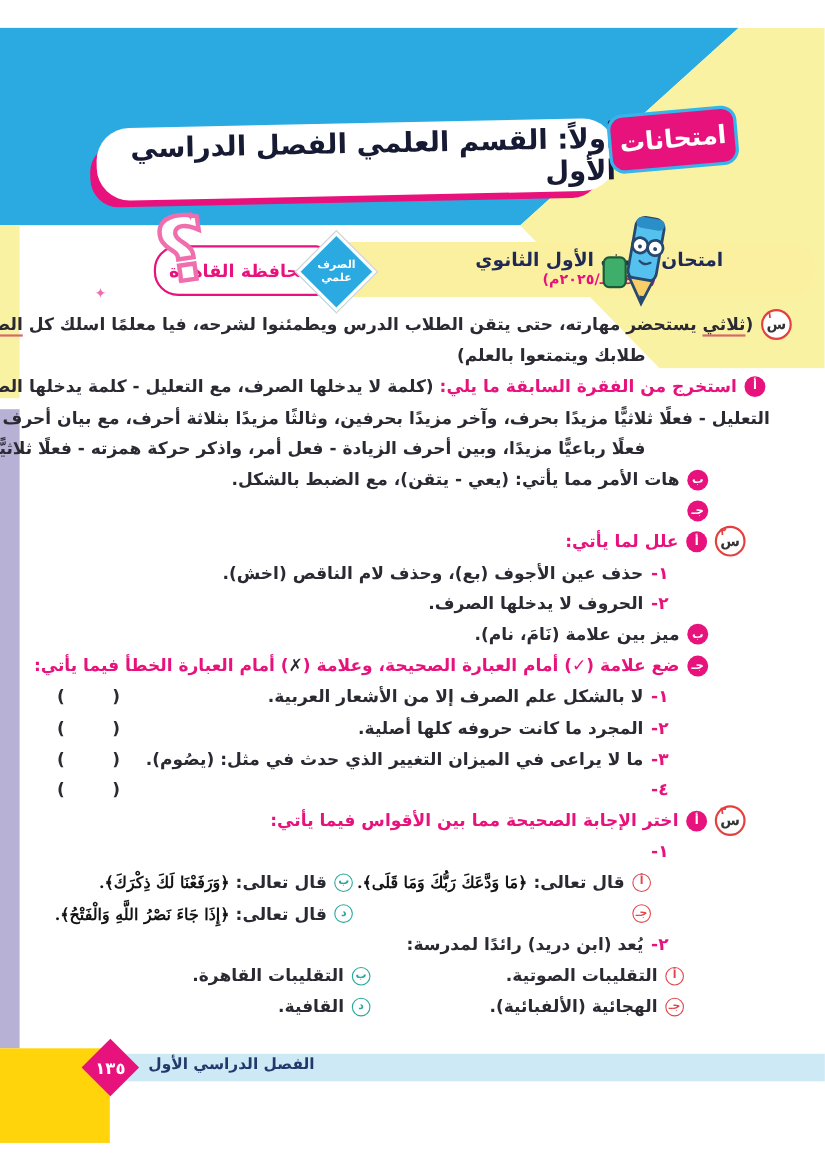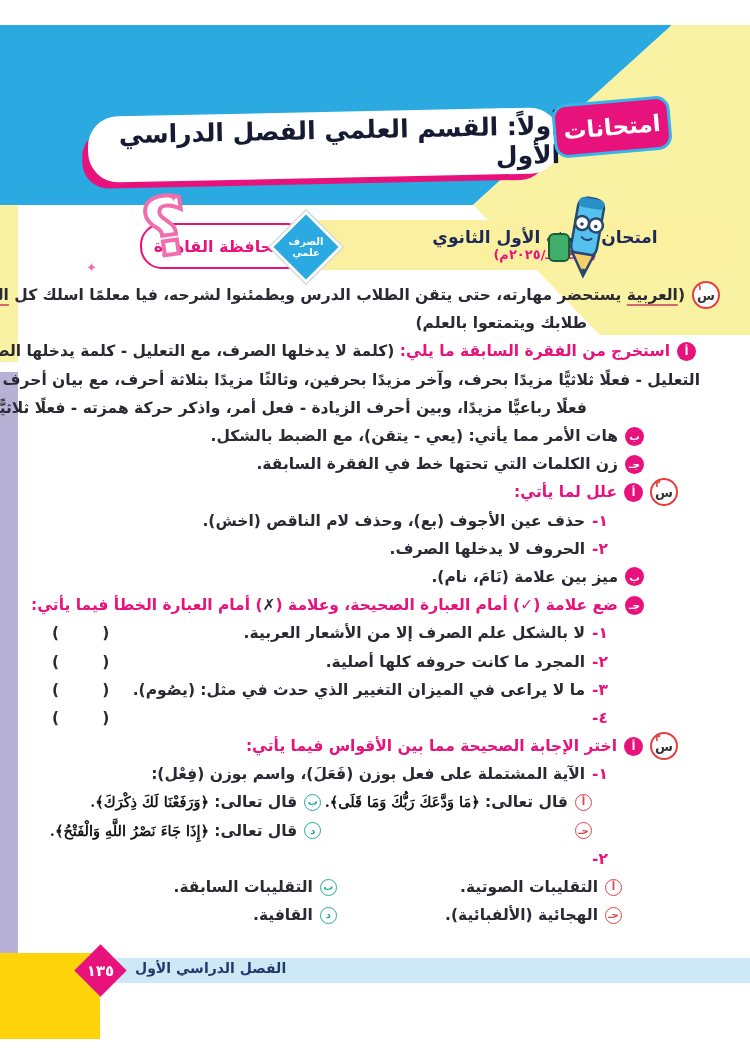--- a/index.html
+++ b/index.html
@@ -138,21 +138,21 @@
     </svg>
   </div>
 
   <div id="body">
 
     <div class="row">
       <span class="qbadge">
         <span>س</span>
         <span class="qnum">١</span>
       </span>
-      <span><span>(</span><span class="under">العربية</span><span> يستحضر مهارته، حتى يتقن الطلاب الدرس ويطمئنوا لشرحه، فيا معلمًا اسلك كل </span><span class="under">الطرق</span></span>
+      <span><span>(</span><span class="under">ثلاثي</span><span> يستحضر مهارته، حتى يتقن الطلاب الدرس ويطمئنوا لشرحه، فيا معلمًا اسلك كل </span><span class="under">الطرق</span></span>
     </div>
     <div class="row pr-ind">
       <span>طلابك ويتمتعوا بالعلم)</span>
     </div>
 
     <div class="row pr-a">
       <span class="mk">أ</span>
       <span><span class="lead">استخرج من الفقرة السابقة ما يلي:</span> <span>(كلمة لا يدخلها الصرف، مع التعليل - كلمة يدخلها الصرف، مع</span></span>
     </div>
     <div class="row pr-cont">
@@ -161,21 +161,20 @@
     <div class="row pr-ind">
       <span>فعلًا رباعيًّا مزيدًا، وبين أحرف الزيادة - فعل أمر، واذكر حركة همزته - فعلًا ثلاثيًّا مجردًا).</span>
     </div>
 
     <div class="row pr-item">
       <span class="mk">ب</span>
       <span>هات الأمر مما يأتي: (يعي - يتقن)، مع الضبط بالشكل.</span>
     </div>
     <div class="row pr-item">
       <span class="mk">جـ</span>
-      <span>زن الكلمات التي تحتها خط في الفقرة السابقة.</span>
     </div>
 
     <div class="row pr-q">
       <span class="qbadge">
         <span>س</span>
         <span class="qnum">٢</span>
       </span>
       <span class="mk">أ</span>
       <span class="lead">علل لما يأتي:</span>
     </div>
@@ -223,21 +222,20 @@
     <div class="row pr-q">
       <span class="qbadge">
         <span>س</span>
         <span class="qnum">٣</span>
       </span>
       <span class="mk">أ</span>
       <span class="lead">اختر الإجابة الصحيحة مما بين الأقواس فيما يأتي:</span>
     </div>
     <div class="row pr-num">
       <span class="num">١-</span>
-      <span>الآية المشتملة على فعل بوزن (فَعَلَ)، واسم بوزن (فِعْل):</span>
     </div>
 
     <div class="opt-grid grid-verses">
       <div class="cell">
         <span class="oc oc-red">أ</span>
         <span><span>قال تعالى: </span><span class="verse">﴿مَا وَدَّعَكَ رَبُّكَ وَمَا قَلَى﴾.</span></span>
       </div>
       <div class="cell">
         <span class="oc oc-teal">ب</span>
         <span><span>قال تعالى: </span><span class="verse">﴿وَرَفَعْنَا لَكَ ذِكْرَكَ﴾.</span></span>
@@ -246,30 +244,31 @@
         <span class="oc oc-red">جـ</span>
       </div>
       <div class="cell">
         <span class="oc oc-teal">د</span>
         <span><span>قال تعالى: </span><span class="verse">﴿إِذَا جَاءَ نَصْرُ اللَّهِ وَالْفَتْحُ﴾.</span></span>
       </div>
     </div>
 
     <div class="row pr-num">
       <span class="num">٢-</span>
+      <span>يُعد (ابن دريد) رائدًا لمدرسة:</span>
     </div>
 
     <div class="opt-grid grid-words">
       <div class="cell">
         <span class="oc oc-red">أ</span>
         <span>التقليبات الصوتية.</span>
       </div>
       <div class="cell">
         <span class="oc oc-teal">ب</span>
-        <span>التقليبات السابقة.</span>
+        <span>التقليبات القاهرة.</span>
       </div>
       <div class="cell">
         <span class="oc oc-red">جـ</span>
         <span>الهجائية (الألفبائية).</span>
       </div>
       <div class="cell">
         <span class="oc oc-teal">د</span>
         <span>القافية.</span>
       </div>
     </div>

